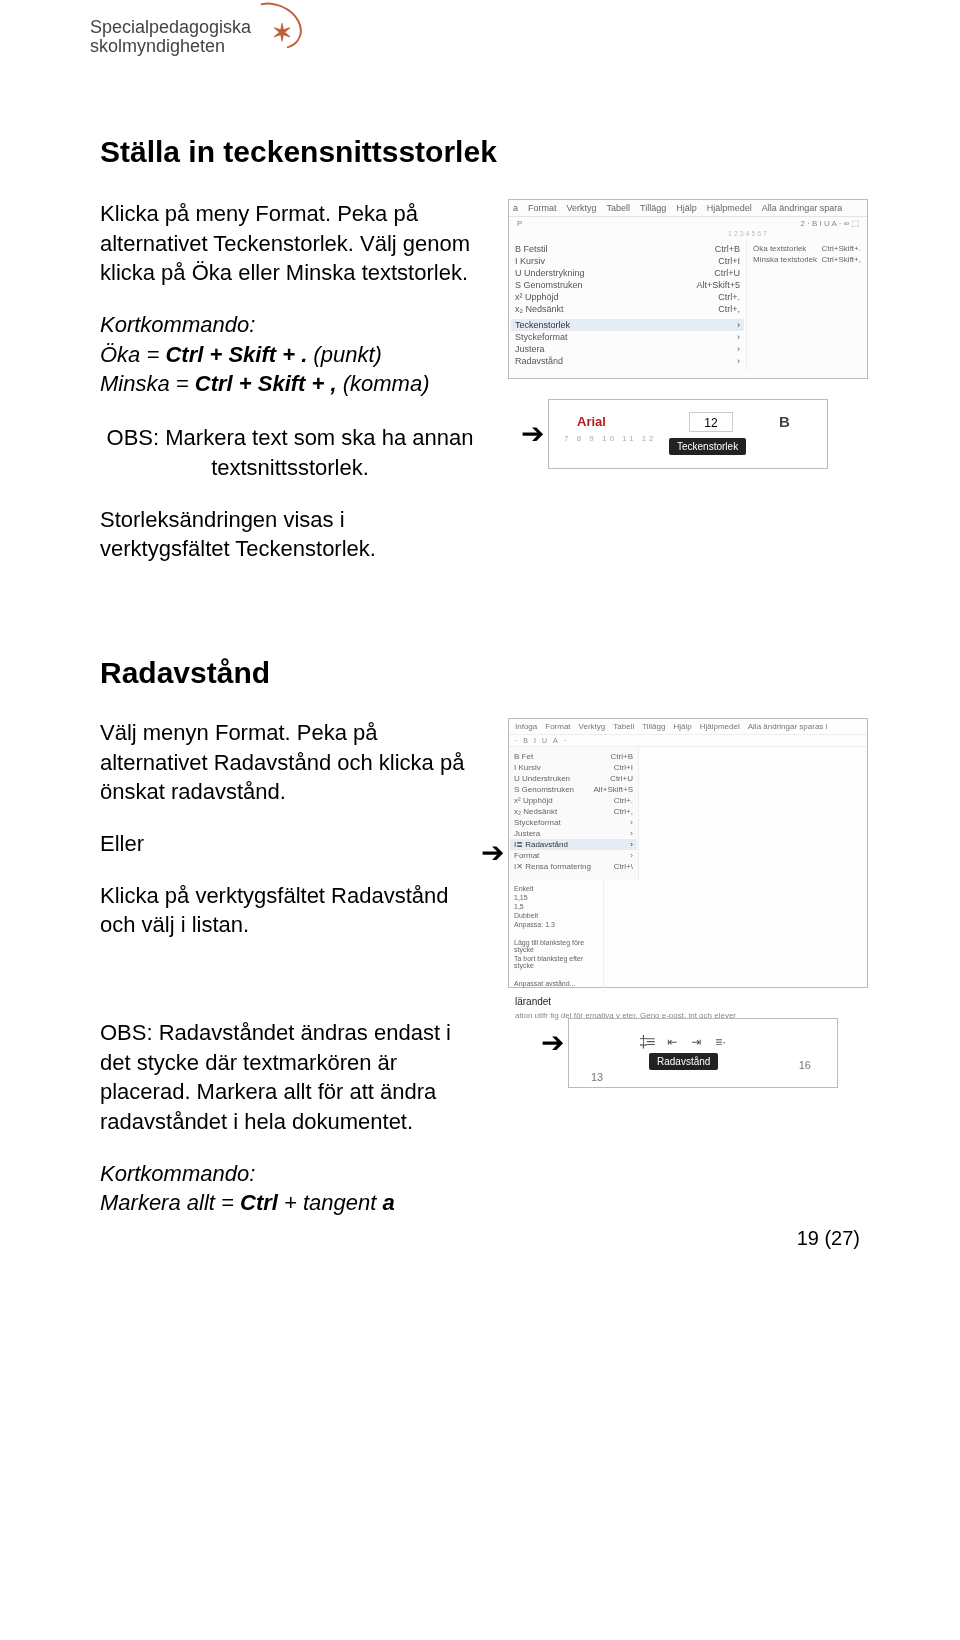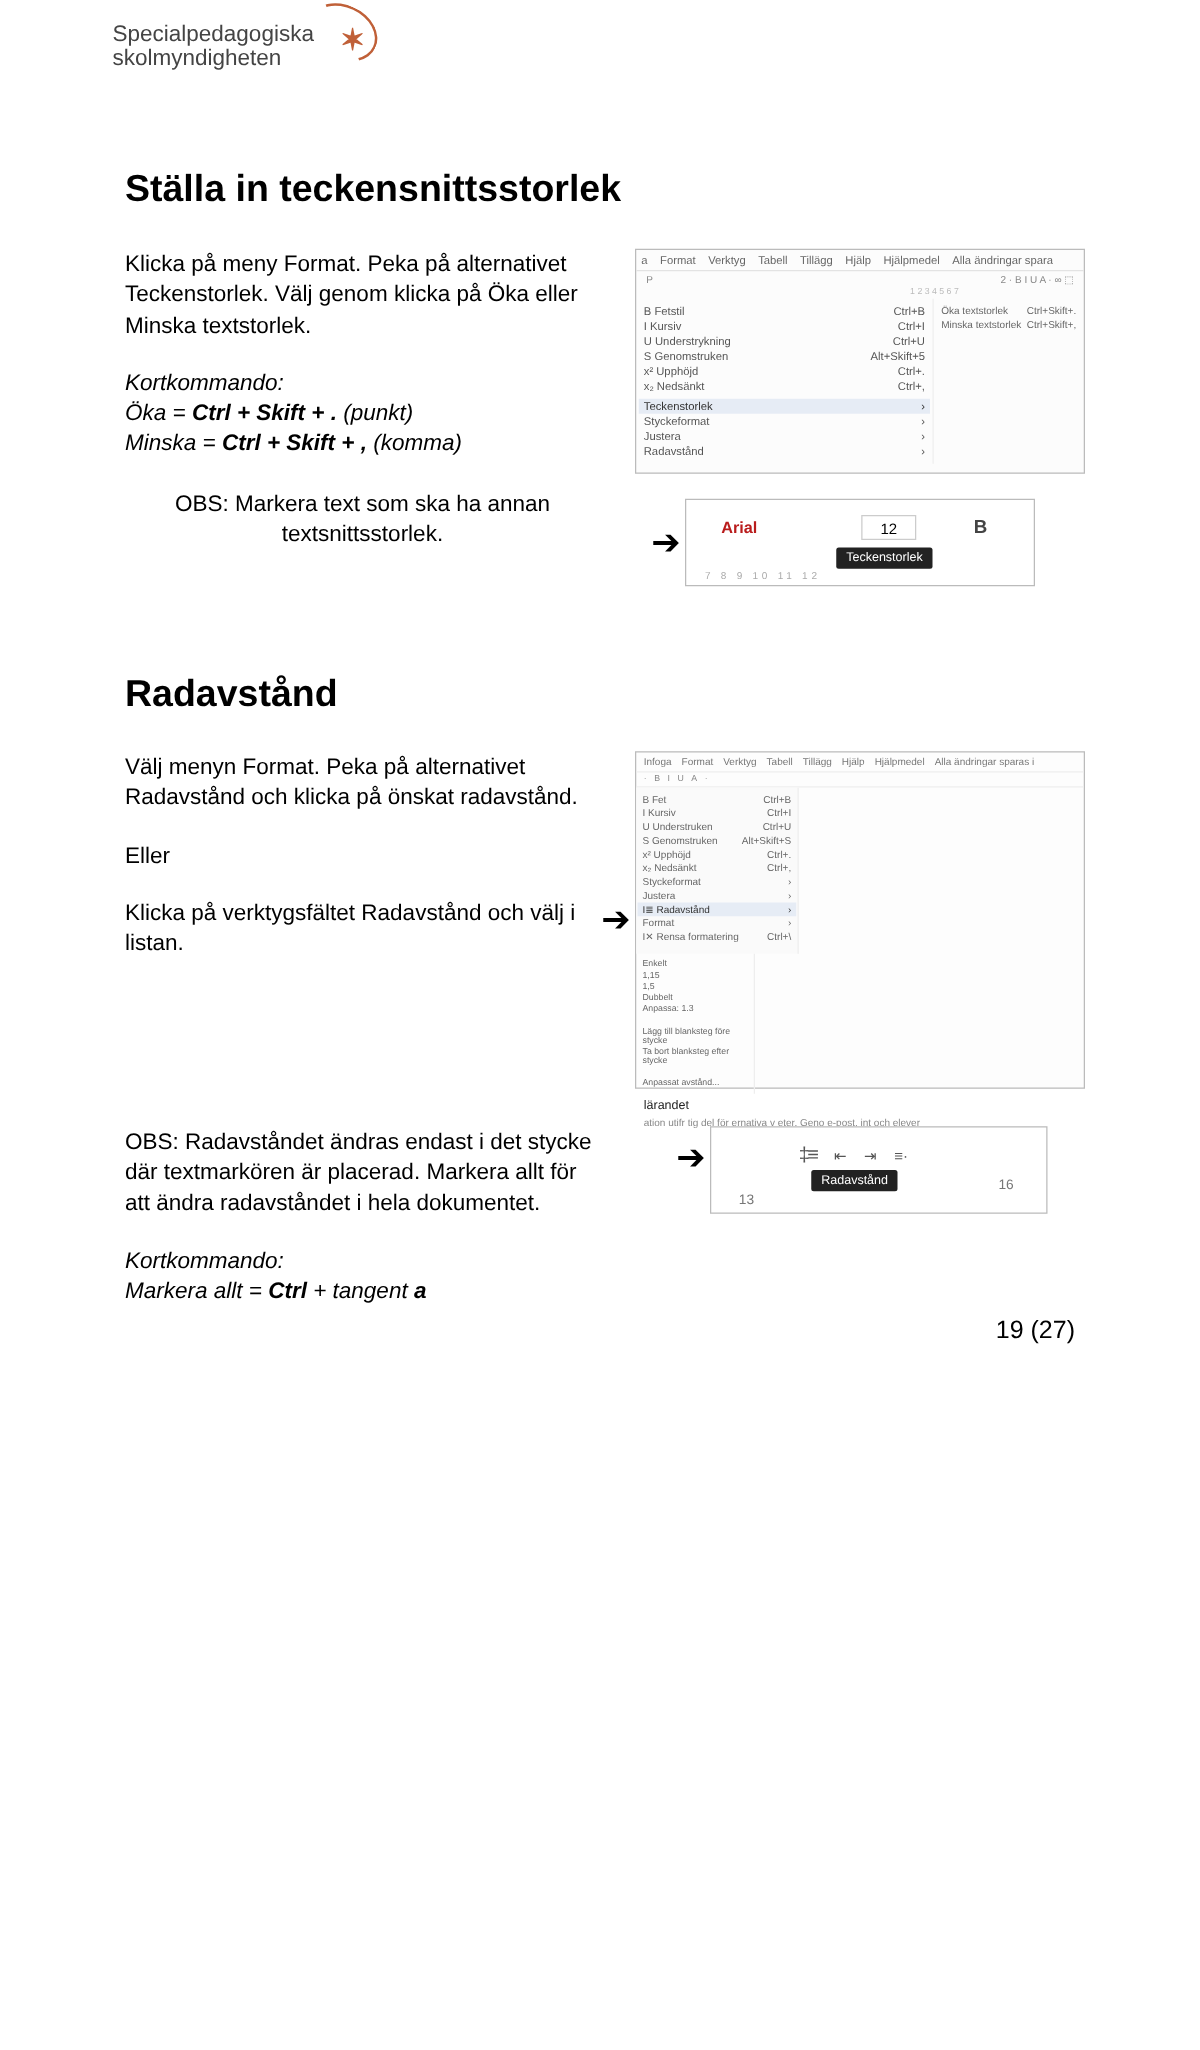--- a/index.html
+++ b/index.html
@@ -54,21 +54,21 @@
     margin-top: 70px;
     margin-bottom: 28px;
   }
   .two-col {
     display: flex;
     align-items: flex-start;
     gap: 28px;
   }
   .left {
     flex: 0 0 380px;
-    font-size: 18px;
+    font-size: 22px;
     line-height: 1.35;
   }
   .left p { margin: 0 0 22px 0; }
   .left .obs { margin-top: 24px; text-align: center; }
   .right {
     flex: 1;
   }
   .shot {
     border: 1px solid #bbb;
     background: #fcfcfc;
@@ -96,21 +96,21 @@
     width: 280px;
     height: 70px;
     margin-left: 40px;
     position: relative;
     background:#fff;
   }
   .toolbar-shot .font { position:absolute; top:14px; left:28px; font-size:13px; font-weight:bold; color:#b91c1c;}
   .toolbar-shot .sizebox { position:absolute; top:12px; left:140px; width:44px; height:20px; border:1px solid #ccc; text-align:center; line-height:20px; font-size:12px; background:#fff;}
   .toolbar-shot .bold { position:absolute; top:13px; left:230px; font-weight:bold; font-size:15px; color:#444;}
   .toolbar-shot .tooltip { position:absolute; top:38px; left:120px; background:#222; color:#fff; font-size:10px; padding:3px 8px; border-radius:2px;}
-  .toolbar-shot .ruler { position:absolute; top:34px; left:15px; right:15px; font-size:8px; color:#aaa; letter-spacing:3px;margin-top:22px;}
+  .toolbar-shot .ruler { position:absolute; top:34px; left:15px; right:15px; font-size:8px; color:#aaa; letter-spacing:3px;}
 
   .linespacing-shot {
     border:1px solid #bbb;
     width: 270px;
     height: 70px;
     margin-left: 60px;
     position:relative;
     background:#fff;
   }
   .linespacing-shot .btns { position:absolute; top:14px; left:70px; display:flex; gap:14px; align-items:center; color:#555; font-size:12px;}
@@ -162,20 +162,21 @@
   <h1 class="section-title">Ställa in teckensnittsstorlek</h1>
   <div class="two-col">
     <div class="left">
       <p>Klicka på meny Format. Peka på alternativet Teckenstorlek. Välj genom klicka på Öka eller Minska textstorlek.</p>
       <p>
         <span class="kort">Kortkommando:</span><br>
         <span class="kort">Öka = </span><span class="strong-i">Ctrl + Skift + .</span><span class="kort"> (punkt)</span><br>
         <span class="kort">Minska = </span><span class="strong-i">Ctrl + Skift + ,</span><span class="kort"> (komma)</span>
       </p>
       <p class="obs">OBS: Markera text som ska ha annan textsnittsstorlek.</p>
+      <p>Storleksändringen visas i verktygsfältet Teckenstorlek.</p>
     </div>
     <div class="right">
 
       <div class="shot" style="width:360px;height:180px;">
         <div class="menurow" id="shot1-menubar">
             <span>a</span>
             <span>Format</span>
             <span>Verktyg</span>
             <span>Tabell</span>
             <span>Tillägg</span>

